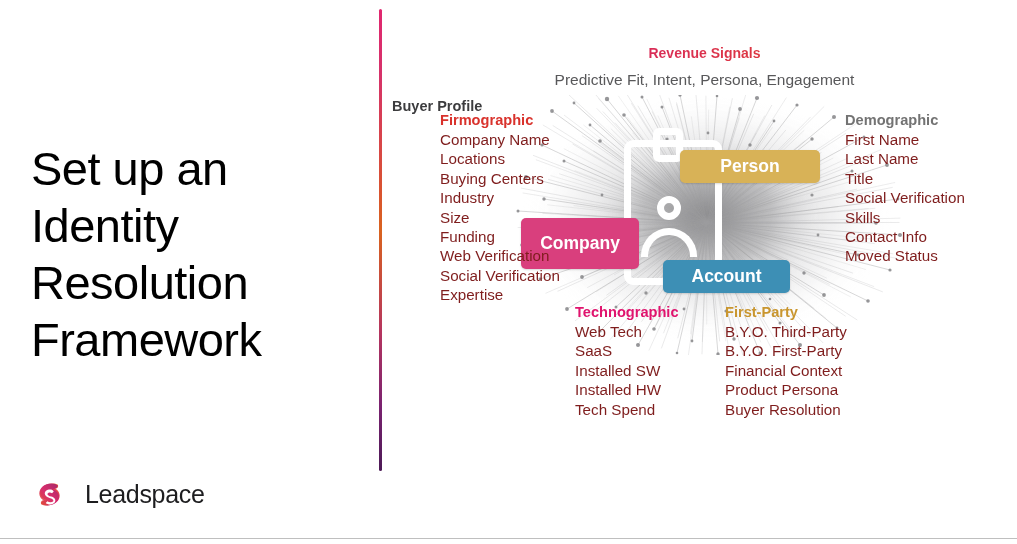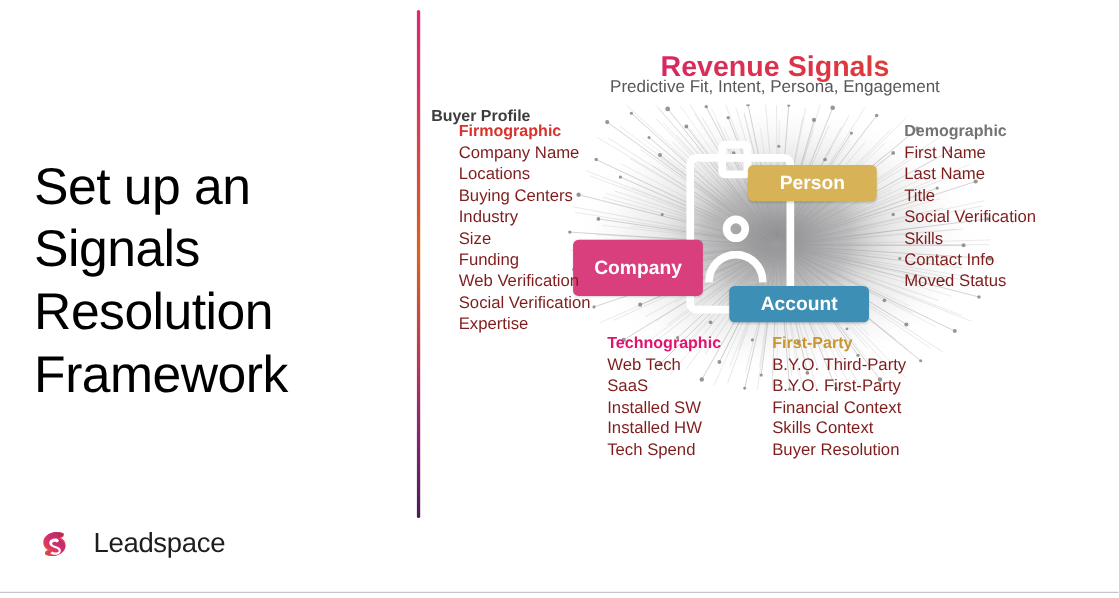--- a/index.html
+++ b/index.html
@@ -33,36 +33,36 @@
   
   .diagram{position:absolute;left:392px;top:0;width:625px;height:470px;}
 
   .net{
     position:absolute;left:120px;top:95px;width:390px;height:260px;
     opacity:.85;
   }
 
   .rev-title{
     position:absolute;left:0;right:0;top:45px;text-align:center;
-    font-size:26px;font-weight:bold;
+    font-size:14px;font-weight:bold;
     background:linear-gradient(to right,#e0146e 0%,#d8295f 35%,#e0402e 75%,#e8522a 100%);
     -webkit-background-clip:text;background-clip:text;color:transparent;
     -webkit-text-fill-color:transparent;
   }
   .rev-sub{
     position:absolute;left:0;right:0;top:71px;text-align:center;
     font-size:15.5px;color:#58585a;
   }
   .buyer-profile{
     position:absolute;left:0;right:0;top:98px;text-align:left;
     font-size:14.5px;font-weight:bold;color:#3c3c3e;
     padding-right:43px;
   }
 
-  .col{position:absolute;}
+  .col{position:absolute;margin-left:23px;}
   .col .head{font-size:14.6px;font-weight:bold;margin-bottom:2px;}
   .col .item{font-size:15.2px;color:#7f1d1d;line-height:19.4px;white-space:nowrap;}
 
   .col-firmo{left:25px;top:112px;}
   .col-demo{left:430px;top:112px;}
   .col-techno{left:160px;top:304px;}
   .col-first{left:310px;top:304px;}
 
   
   .idcard{
@@ -81,32 +81,32 @@
     position:absolute;left:249px;top:228px;width:56px;height:29px;
     border:7px solid #ffffff;border-bottom:none;
     border-radius:30px 30px 0 0;box-sizing:border-box;
   }
 
   .pill{
     position:absolute;border-radius:5px;color:#fff;font-size:17.5px;font-weight:bold;
     display:flex;align-items:center;justify-content:center;
     box-shadow:0 1px 2px rgba(0,0,0,.15);
   }
-  .pill-person{left:288px;top:150px;width:117px;height:33px;}
+  .pill-person{left:288px;top:150px;width:140px;height:33px;}
   .pill-company{left:129px;top:218px;width:118px;height:51px;}
   .pill-account{left:271px;top:260px;width:127px;height:33px;}
 </style>
 </head>
 <body>
 
 <div class="slide">
 
   <div class="title">
     <span class="ln">Set up an</span>
-    <span class="ln">Signals</span>
+    <span class="ln">Identity</span>
     <span class="ln">Resolution</span>
     <span class="ln">Framework</span>
   </div>
 
   <div class="logo">
     <svg class="logo-mark" viewBox="0 0 64 64">
       <defs>
         <linearGradient id="lsg" x1="0" y1="1" x2="1" y2="0">
           <stop offset="0%" stop-color="#e8522a"></stop>
           <stop offset="45%" stop-color="#d9326c"></stop>
@@ -325,21 +325,21 @@
           <div class="item">Installed HW</div>
           <div class="item">Tech Spend</div>
         </div>
     </div>
     <div class="col col-first">
       <div class="head" style="color: rgb(201, 150, 47);">First-Party</div>
       <div>
           <div class="item">B.Y.O. Third-Party</div>
           <div class="item">B.Y.O. First-Party</div>
           <div class="item">Financial Context</div>
-          <div class="item">Skills Context</div>
+          <div class="item">Product Persona</div>
           <div class="item">Buyer Resolution</div>
         </div>
     </div>
 
   </div>
 
   <div class="bottom-rule"></div>
 </div>
 
 </body></html>

